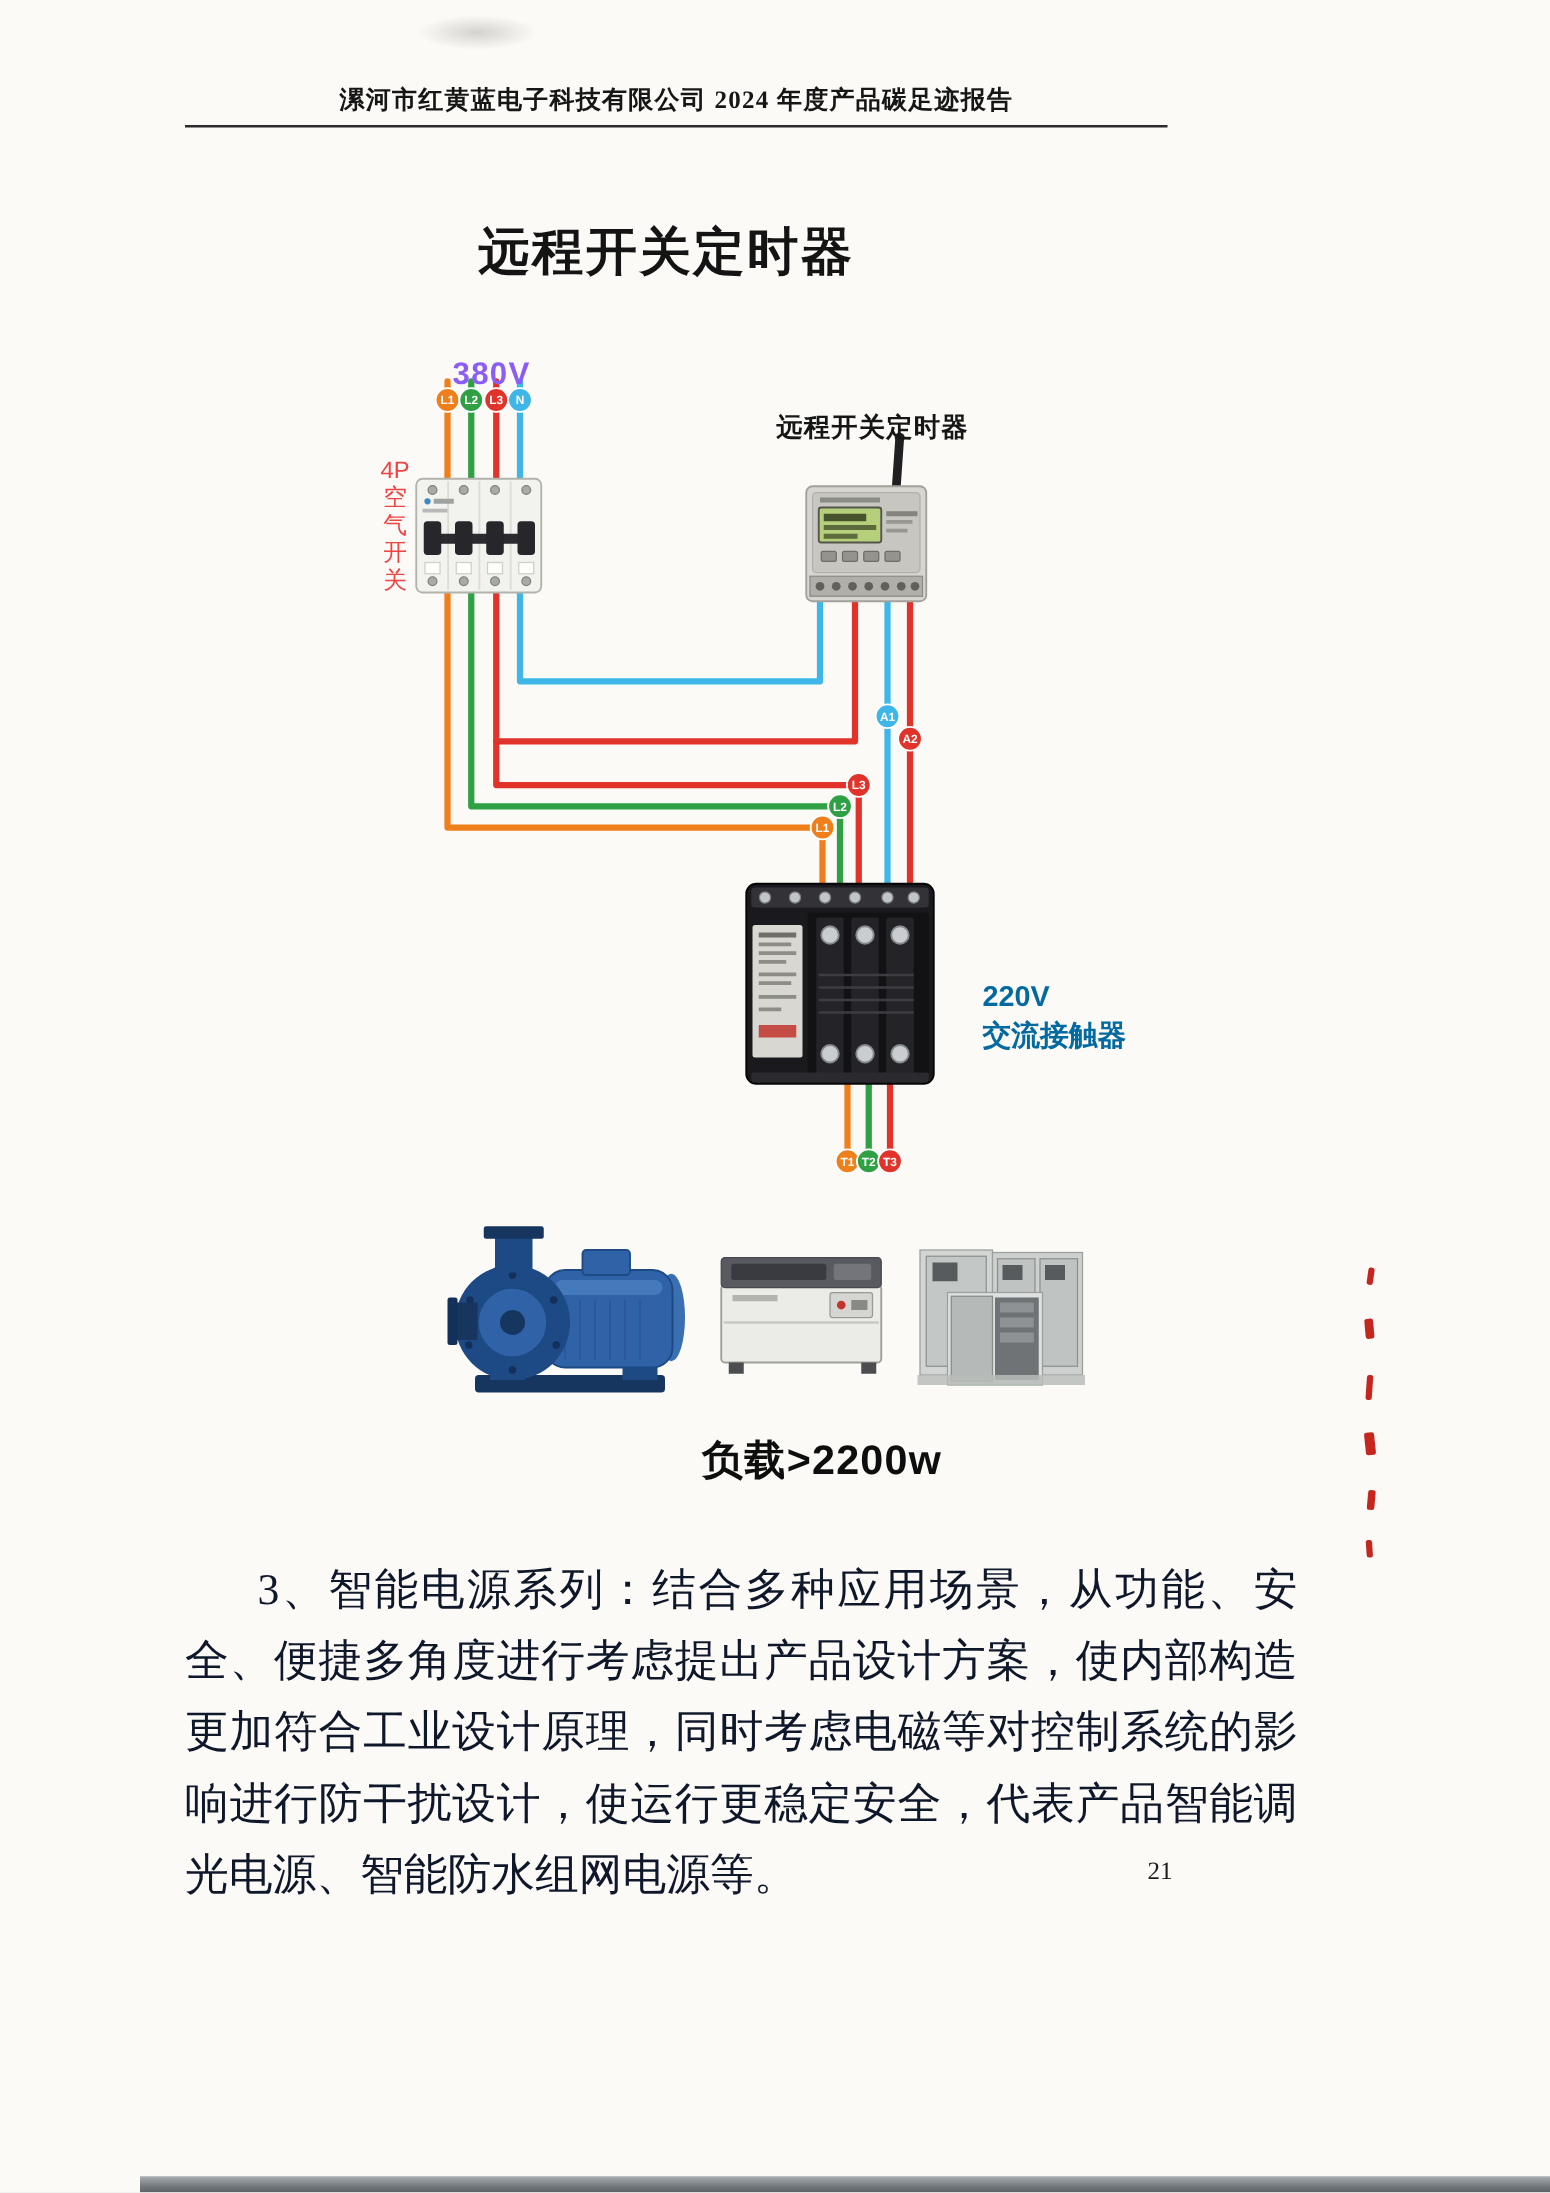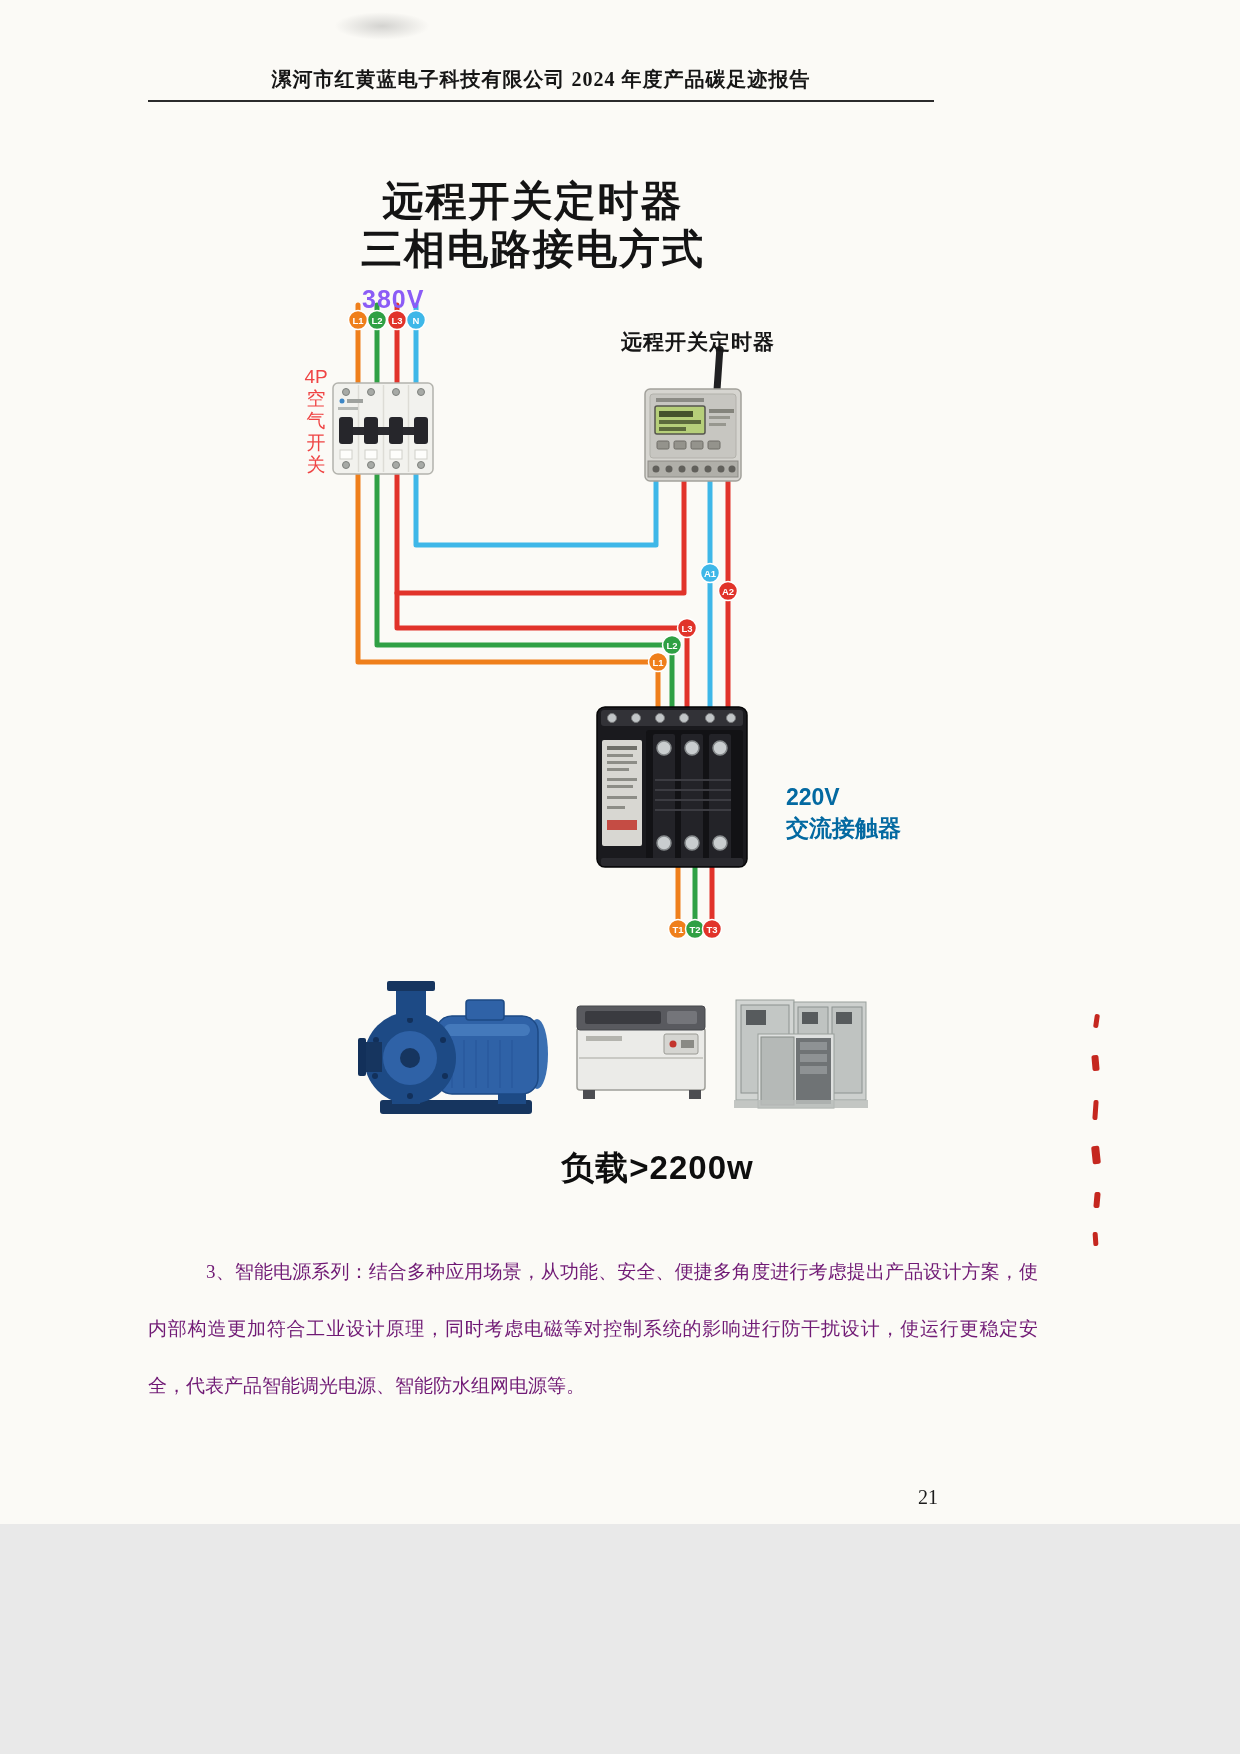--- a/index.html
+++ b/index.html
@@ -1,33 +1,33 @@
 <!DOCTYPE html>
 <html><head>
 <meta charset="utf-8">
 <style>
   *{margin:0;padding:0;box-sizing:border-box}
   html,body{background:#e9e9e9}
-  .page{position:relative;width:1240px;height:1524px;margin:0 auto;background:#fbfaf6;overflow:hidden;
+  .page{position:relative;width:1240px;height:1754px;margin:0 auto;background:#fbfaf6;overflow:hidden;
         font-family:"Liberation Sans","DejaVu Sans",sans-serif;color:#1a1a1a}
   .abs{position:absolute}
   .header{top:66px;left:148px;width:786px;text-align:center;font-size:20px;font-weight:bold;
           font-family:"Liberation Serif","DejaVu Serif",serif;color:#161616;letter-spacing:1px}
   .header-rule{top:100px;left:148px;width:786px;height:2px;background:#2b2b2b}
   .title{left:148px;width:770px;text-align:center;font-weight:900;font-size:41px;color:#141414;letter-spacing:2px}
   .t1{top:174px}
   .t2{top:222px}
   .v380{top:285px;left:362px;font-size:25px;font-weight:bold;color:#8b5cf6;letter-spacing:1px}
   .breaker-label{top:366px;left:300px;width:32px;font-size:19px;font-weight:normal;line-height:22px;
                  text-align:center;word-break:break-all;color:#ef4444}
   .timer-label{top:328px;left:621px;font-size:21px;font-weight:bold;color:#161616;letter-spacing:1px}
   .contactor-label{top:782px;left:786px;font-size:23px;font-weight:bold;color:#0369a1;line-height:31px}
   .load-label{top:1146px;left:450px;width:415px;text-align:center;font-size:33px;font-weight:800;
               color:#0e0e0e;letter-spacing:1px}
-  .paragraph{top:1243px;left:148px;width:890px;font-size:19px;line-height:57px;color:#701a75;
+  .paragraph{top:1243px;left:148px;width:890px;font-size:35px;line-height:57px;color:#0f172a;
              text-align:justify;text-indent:58px;font-family:"Liberation Serif","DejaVu Serif",serif}
   .page-number{top:1486px;left:148px;width:790px;text-align:right;font-size:20px;color:#1c1c1c;
                font-family:"Liberation Serif","DejaVu Serif",serif}
   .bottom-strip{top:1741px;left:112px;width:1128px;height:13px;
                 background:linear-gradient(180deg,#a9afb3 0%,#74797d 60%,#5d6266 100%)}
   .smudge{top:12px;left:334px;width:96px;height:28px;
           background:radial-gradient(ellipse at center,rgba(120,120,120,.30),rgba(120,120,120,0) 70%)}
   .red-mark{position:absolute;background:#c5271f;border-radius:2px}
   svg.diagram{position:absolute;top:0;left:0}
 </style>
@@ -35,21 +35,20 @@
 <body>
 
 <div class="page">
 
   <div class="abs smudge"></div>
 
   <div class="abs header">漯河市红黄蓝电子科技有限公司 2024 年度产品碳足迹报告</div>
   <div class="abs header-rule"></div>
 
   <div class="abs title t1">远程开关定时器</div>
-  <div class="abs title t2">三相电路接电方式</div>
 
   <svg class="diagram" width="1240" height="1754" viewBox="0 0 1240 1754" xmlns="http://www.w3.org/2000/svg">
 
     <g fill="none" stroke-width="5" stroke-linecap="round" stroke-linejoin="round">
       <path d="M416,305 L416,545 L656,545 L656,477" stroke="#3eb7e8"></path>
       <path d="M397,593 L684,593 L684,477" stroke="#e1332a"></path>
       <path d="M358,305 L358,662 L658,662 L658,722" stroke="#ef7f1b"></path>
       <path d="M377,305 L377,645 L672,645 L672,722" stroke="#2fa044"></path>
       <path d="M397,305 L397,628 L687,628 L687,722" stroke="#e1332a"></path>
       <path d="M710,477 L710,722" stroke="#3eb7e8"></path>

